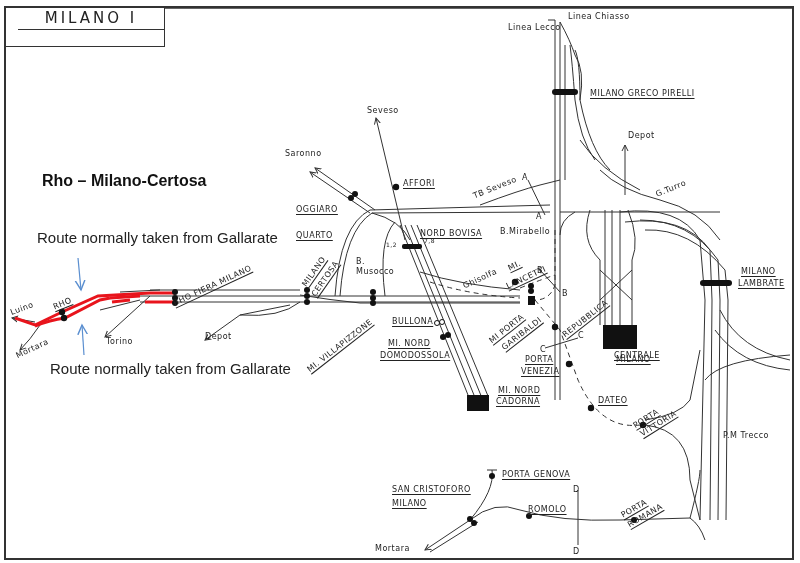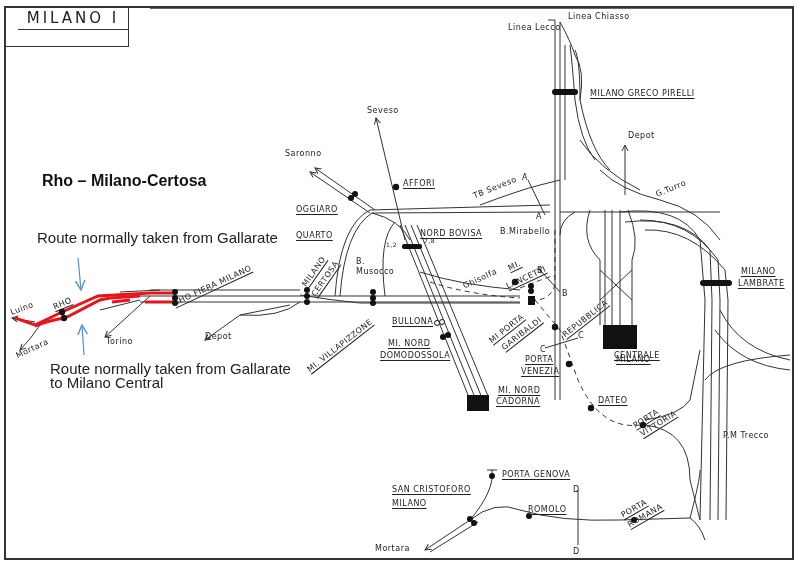--- a/index.html
+++ b/index.html
@@ -1,20 +1,20 @@
 <!DOCTYPE html>
 <html><head>
 <meta charset="utf-8">
 <style>
   html,body{margin:0;padding:0;background:#fff;}
   body{width:800px;height:563px;position:relative;overflow:hidden;font-family:"DejaVu Sans",sans-serif;}
   #map{position:absolute;left:0;top:0;width:800px;height:563px;}
   .lbl{position:absolute;font-family:"DejaVu Sans",sans-serif;font-size:8px;color:#222;letter-spacing:0.5px;white-space:nowrap;line-height:1;}
   .u{text-decoration:underline;text-decoration-thickness:1px;text-underline-offset:2px;}
-  .title-box{position:absolute;left:5px;top:7px;width:124px;height:40px;border:1.5px solid #333;box-sizing:border-box;background:#fff;padding-left:12px;}
+  .title-box{position:absolute;left:5px;top:7px;width:160px;height:40px;border:1.5px solid #333;box-sizing:border-box;background:#fff;padding-left:12px;}
   .title-box .t1{height:21px;border-bottom:1.5px solid #333;font-size:15px;letter-spacing:3px;text-align:center;line-height:21px;color:#222;}
   .title-box .t2{font-size:10px;letter-spacing:1.5px;text-align:center;line-height:17px;color:#222;}
   .heading{position:absolute;left:42px;top:172px;font-family:"Liberation Sans",sans-serif;font-weight:bold;font-size:16px;color:#111;}
   .note{position:absolute;font-family:"Liberation Sans",sans-serif;font-size:15px;color:#222;line-height:14px;}
 </style>
 </head>
 <body>
 
 <svg id="map" viewBox="0 0 800 563" xmlns="http://www.w3.org/2000/svg">
   <defs>
@@ -204,21 +204,20 @@
   <div class="t1">MILANO I</div>
 </div>
 
 <div class="heading">Rho – Milano-Certosa</div>
 
 <div class="note" style="left:37px;top:231px;">
   <div>Route normally taken from Gallarate</div>
 </div>
 <div class="note" style="left:50px;top:362px;">
   <div>Route normally taken from Gallarate</div>
-  <div>to  Milano Central</div>
 </div>
 
 <span class="lbl" style="left:10px;top:305px;transform:rotate(-20deg);">Luino</span>
 <span class="lbl" style="left:15px;top:345px;transform:rotate(-25deg);">Mortara</span>
 <span class="lbl" style="left:106px;top:338px;">Torino</span>
 <span class="lbl" style="left:205px;top:333px;">Depot</span>
 <span class="lbl" style="left:285px;top:150px;">Saronno</span>
 <span class="lbl" style="left:367px;top:107px;">Seveso</span>
 <span class="lbl" style="left:472px;top:184px;transform:rotate(-22deg);">TB Seveso</span>
 <span class="lbl" style="left:356px;top:258px;">B.</span>

